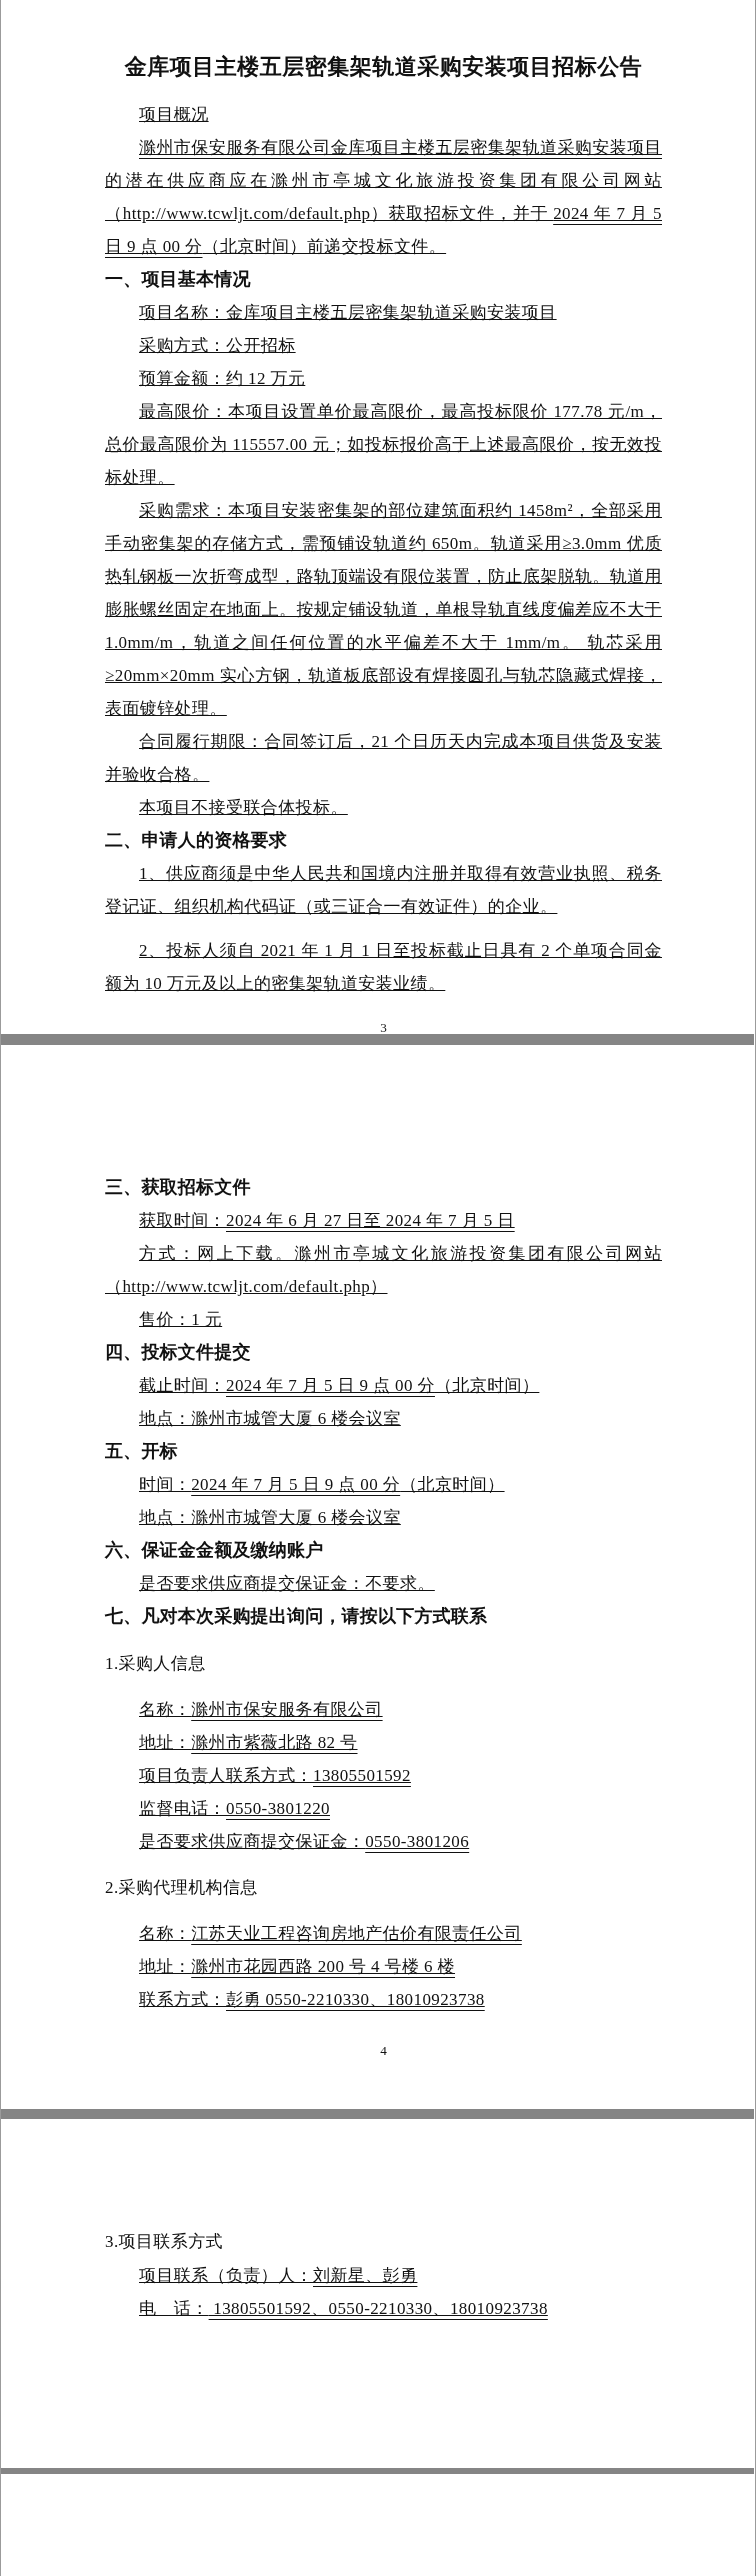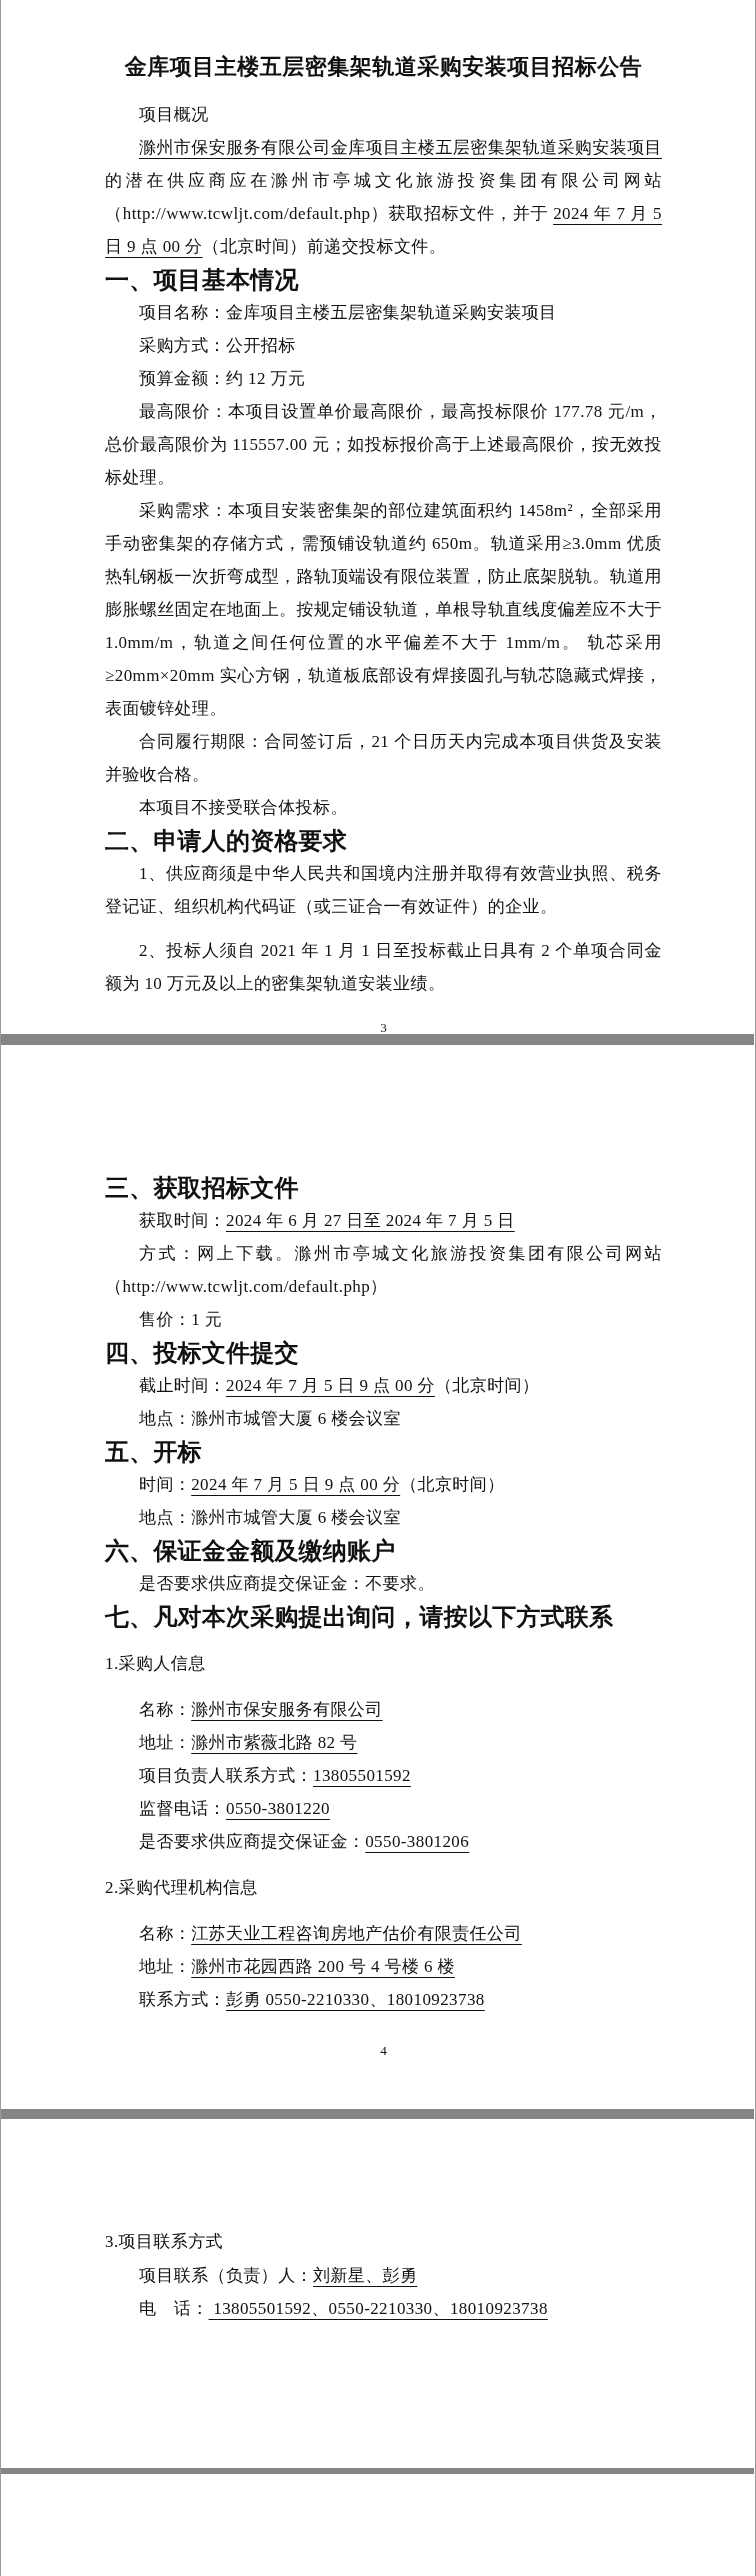--- a/index.html
+++ b/index.html
@@ -54,25 +54,25 @@
     font-family: "Liberation Sans", "DejaVu Sans", sans-serif;
     font-weight: bold;
     font-size: 22px;
     line-height: 32px;
     letter-spacing: 0.5px;
     margin: 0 -9.5px 15px -9.5px;
   }
   .line.heading {
     font-family: "Liberation Sans", "DejaVu Sans", sans-serif;
     font-weight: bold;
-    font-size: 24px;
+    font-size: 18px;
     letter-spacing: 0.2px;
     text-align: left;
   }
-  .line.indent { text-indent: 2em; }
+  .line.indent { text-indent: 2em; text-decoration: underline; }
   .seg.u { text-decoration: underline; text-underline-offset: 4.7px; }
 
   .page-number {
     margin-top: auto;
     text-align: center;
     font-size: 13.2px;
     line-height: 19px;
     flex: 0 0 auto;
   }
   .page-1 .page-number { padding-bottom: 44px; }

